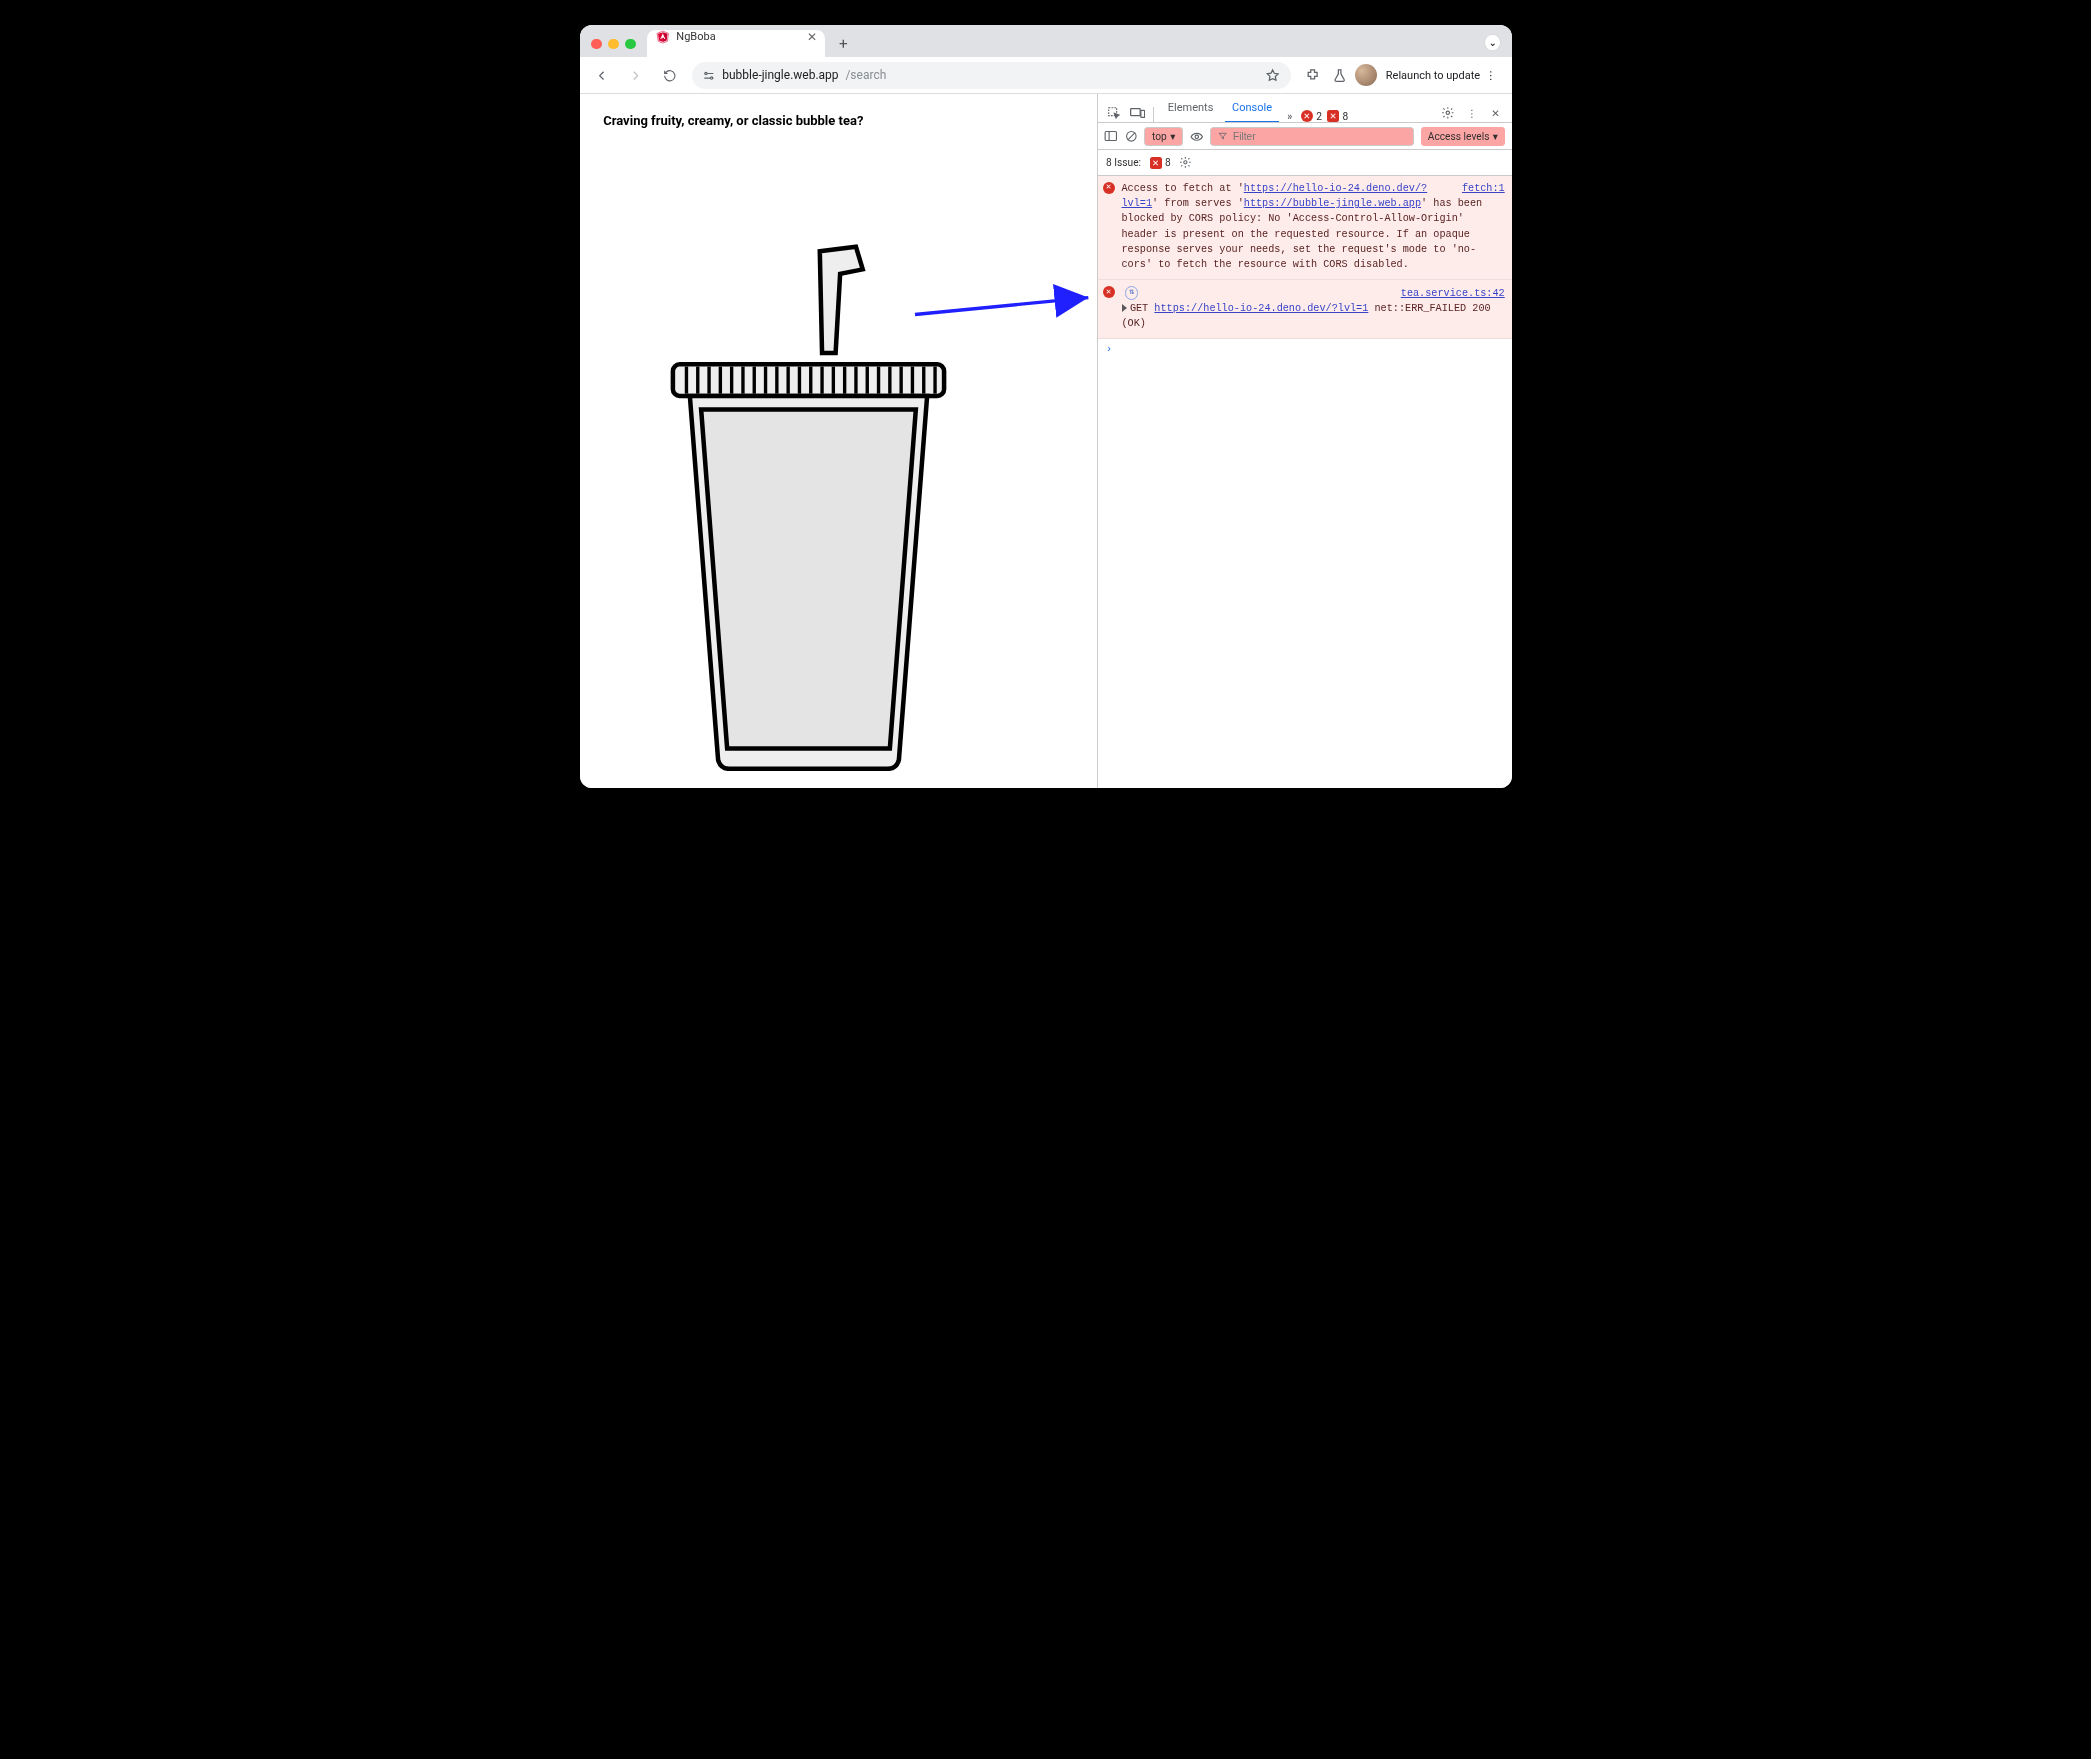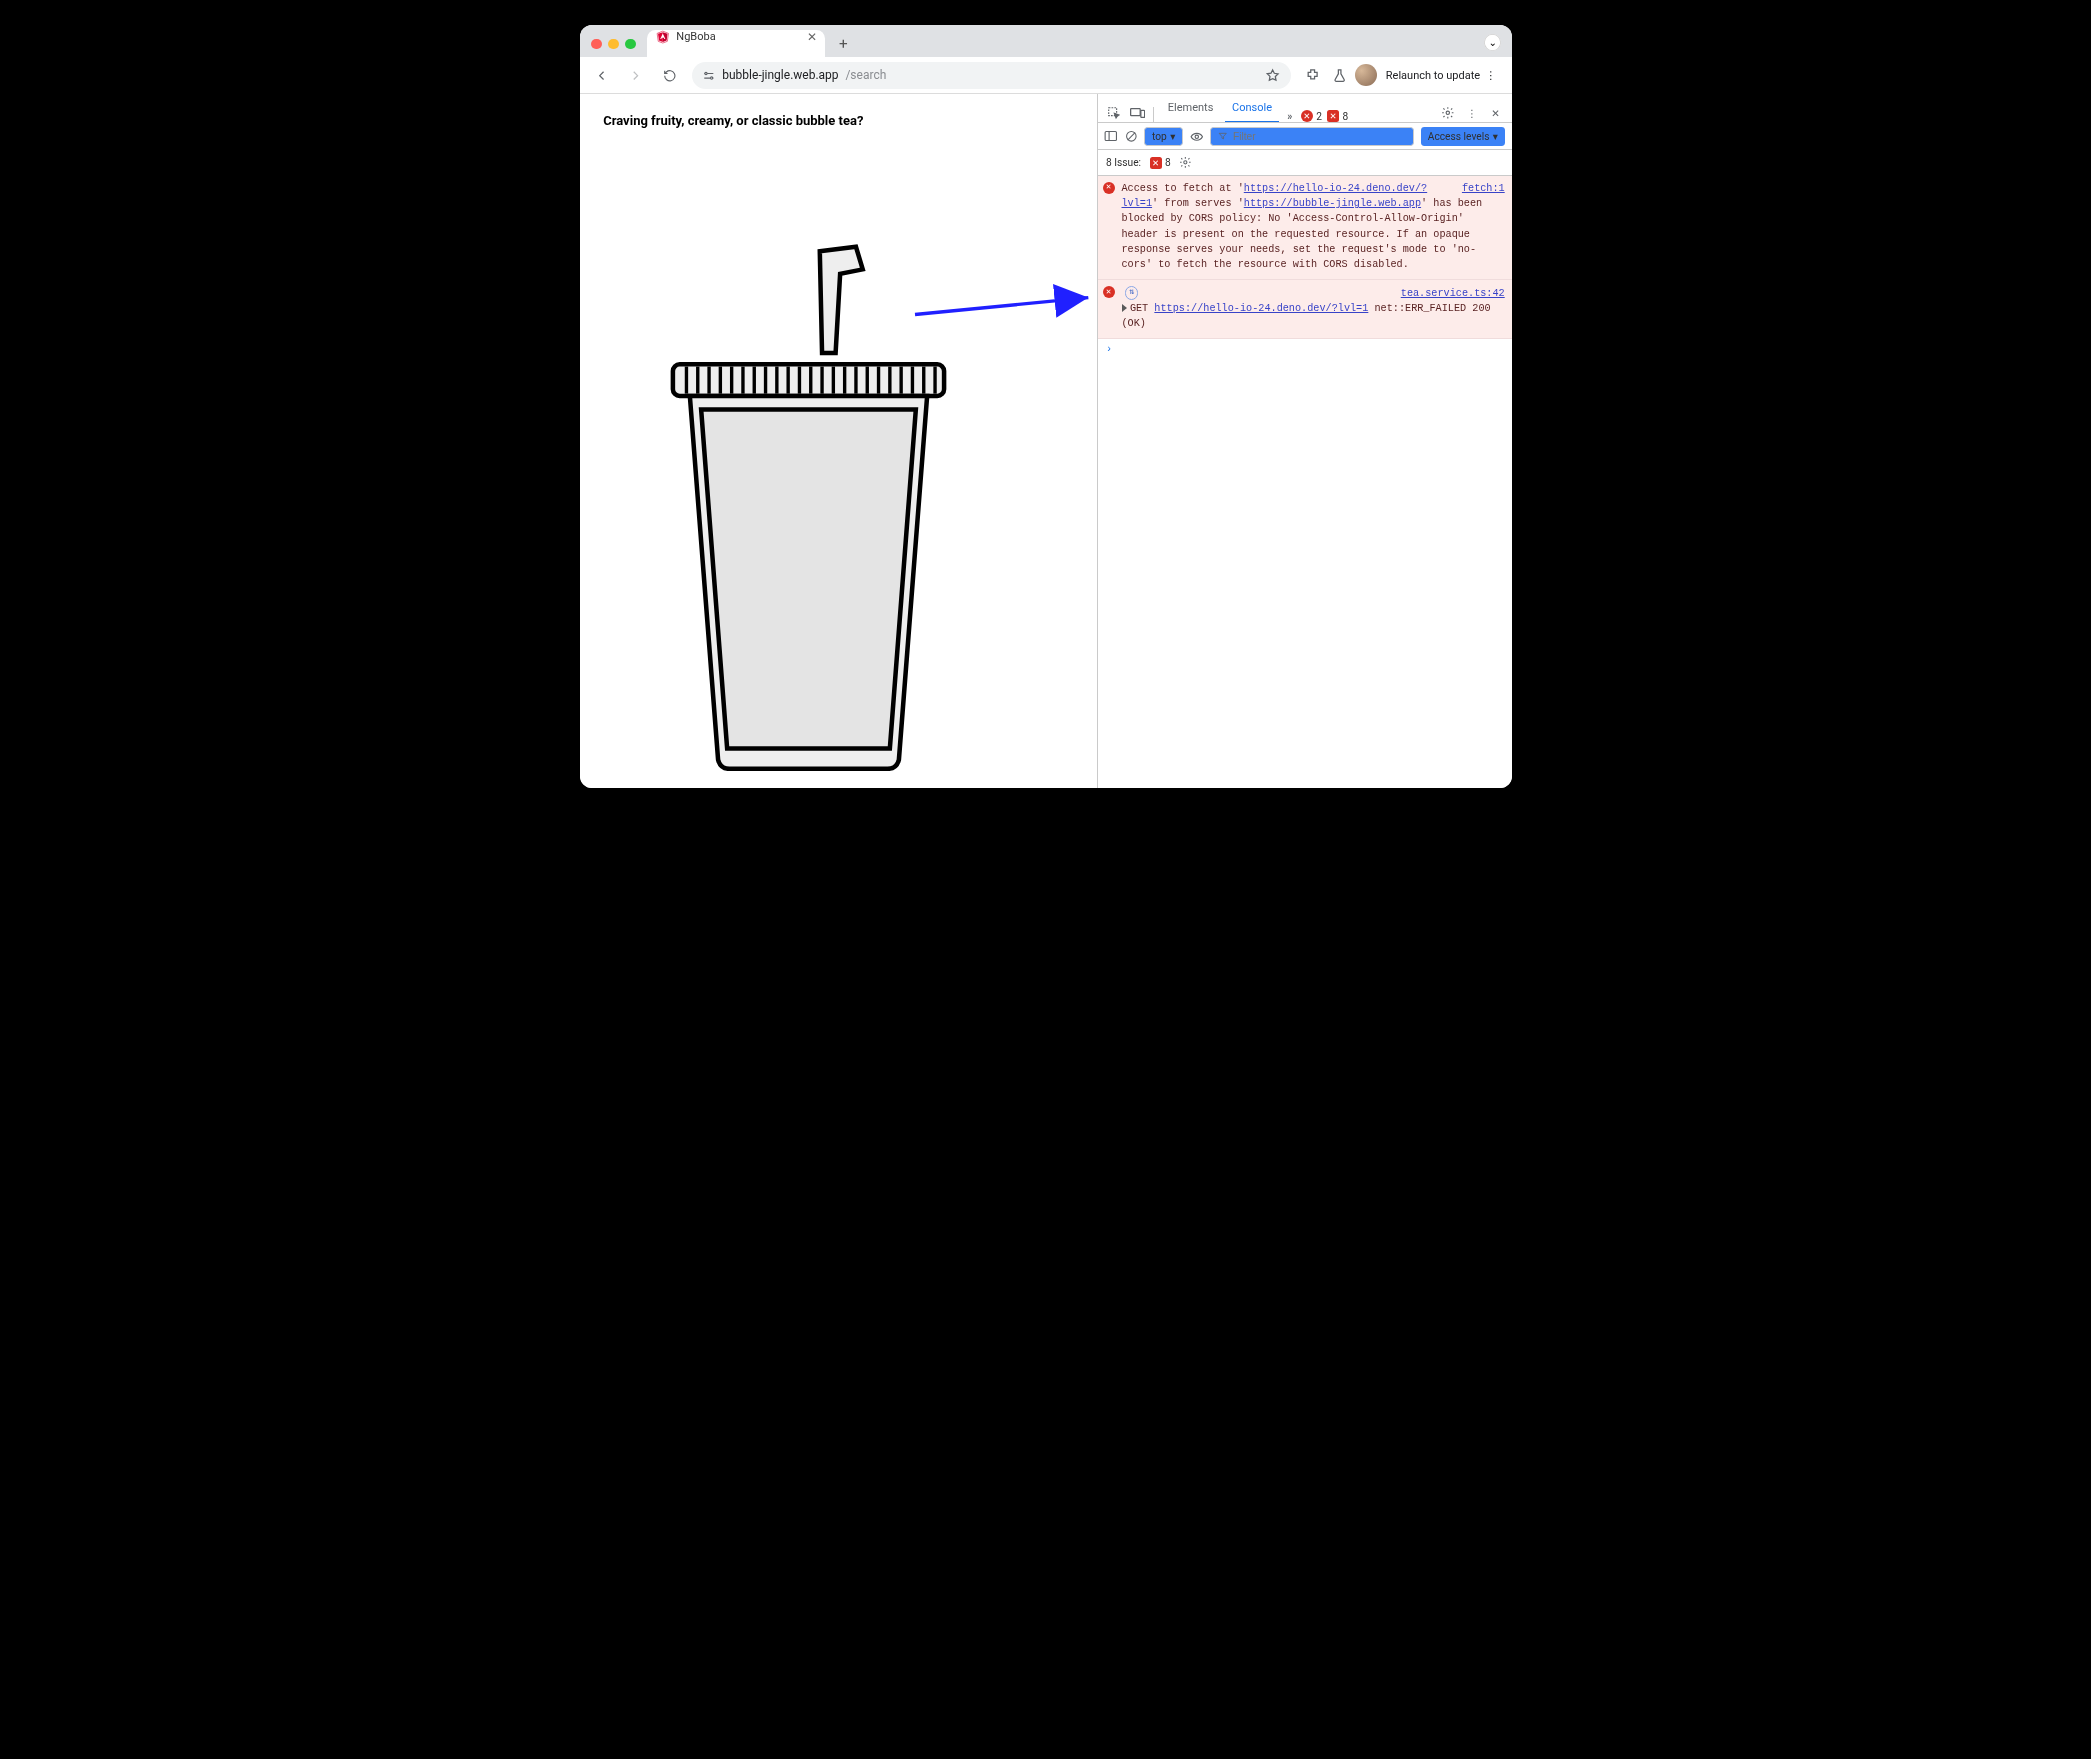--- a/index.html
+++ b/index.html
@@ -61,21 +61,21 @@
   .dt-tabs .sep{width:0.8px;height:15.3px;background:var(--devtools-border);margin:0 1.7px}
   .dt-tab{padding:0 6.8px;height:29px;display:flex;align-items:center;font-size:11px;color:#5f6368;cursor:pointer;border-bottom:1.7px solid transparent}
   .dt-tab.active{color:var(--blue);border-bottom:1.7px solid var(--blue)}
   .dt-tabs .overflow{color:#5f6368;font-weight:700;padding:0 3.4px}
   .badge{display:inline-flex;align-items:center;gap:3.4px;font-size:10.2px;color:#303030}
   .badge .circle{width:12px;height:12px;border-radius:50%;background:#d93025;color:#fff;font-size:8.5px;display:flex;align-items:center;justify-content:center}
   .badge .sq{width:12px;height:12px;border-radius:2.5px;background:#d93025;color:#fff;font-size:8.5px;display:flex;align-items:center;justify-content:center}
   .dt-tabs .tail{margin-left:auto;display:flex;align-items:center;gap:5.1px}
 
   .dt-toolbar{height:27px;border-bottom:0.8px solid var(--devtools-border);display:flex;align-items:center;gap:6.8px;padding:0 6.8px}
-  .pill{height:18.6px;border:0.8px solid var(--devtools-border);border-radius:3.4px;display:flex;align-items:center;gap:3.4px;padding:0 6.8px;font-size:10.2px;color:#303030;background:#3b82f6}
+  .pill{height:18.6px;border:0.8px solid var(--devtools-border);border-radius:3.4px;display:flex;align-items:center;gap:3.4px;padding:0 6.8px;font-size:10.2px;color:#303030;background:#fca5a5}
   .filter{flex:1;min-width:68px}
   .filter input{width:100%;border:0;outline:0;font-size:10.2px;background:transparent}
   .dt-issues{height:25.4px;border-bottom:0.8px solid var(--devtools-border);display:flex;align-items:center;gap:8.5px;padding:0 8.5px;font-size:10.2px}
   .console{flex:1;overflow:auto}
   .msg{border-bottom:0.8px solid #f0dcdc;background:var(--error-bg);padding:5.1px 6.8px 6.8px 24px;position:relative;font-family:var(--mono);font-size:10.2px;line-height:1.5;color:#5a2323}
   .msg .xicon{position:absolute;left:5.1px;top:6px;width:12px;height:12px;border-radius:50%;background:#d93025;color:#fff;font-size:8.5px;display:flex;align-items:center;justify-content:center}
   .msg a{color:var(--console-link);text-decoration:underline}
   .msg .src{float:right;color:var(--console-link);text-decoration:underline}
   .msg .net-badge{display:inline-flex;width:13.6px;height:13.6px;align-items:center;justify-content:center;border-radius:50%;border:0.8px solid #8aa7e6;color:#3b62c4;font-size:8.5px;margin-left:3.4px;vertical-align:middle}
   .msg .tri{display:inline-block;width:0;height:0;border-top:4.2px solid transparent;border-bottom:4.2px solid transparent;border-left:5.1px solid #5a5a5a;margin-right:3.4px;vertical-align:middle}

